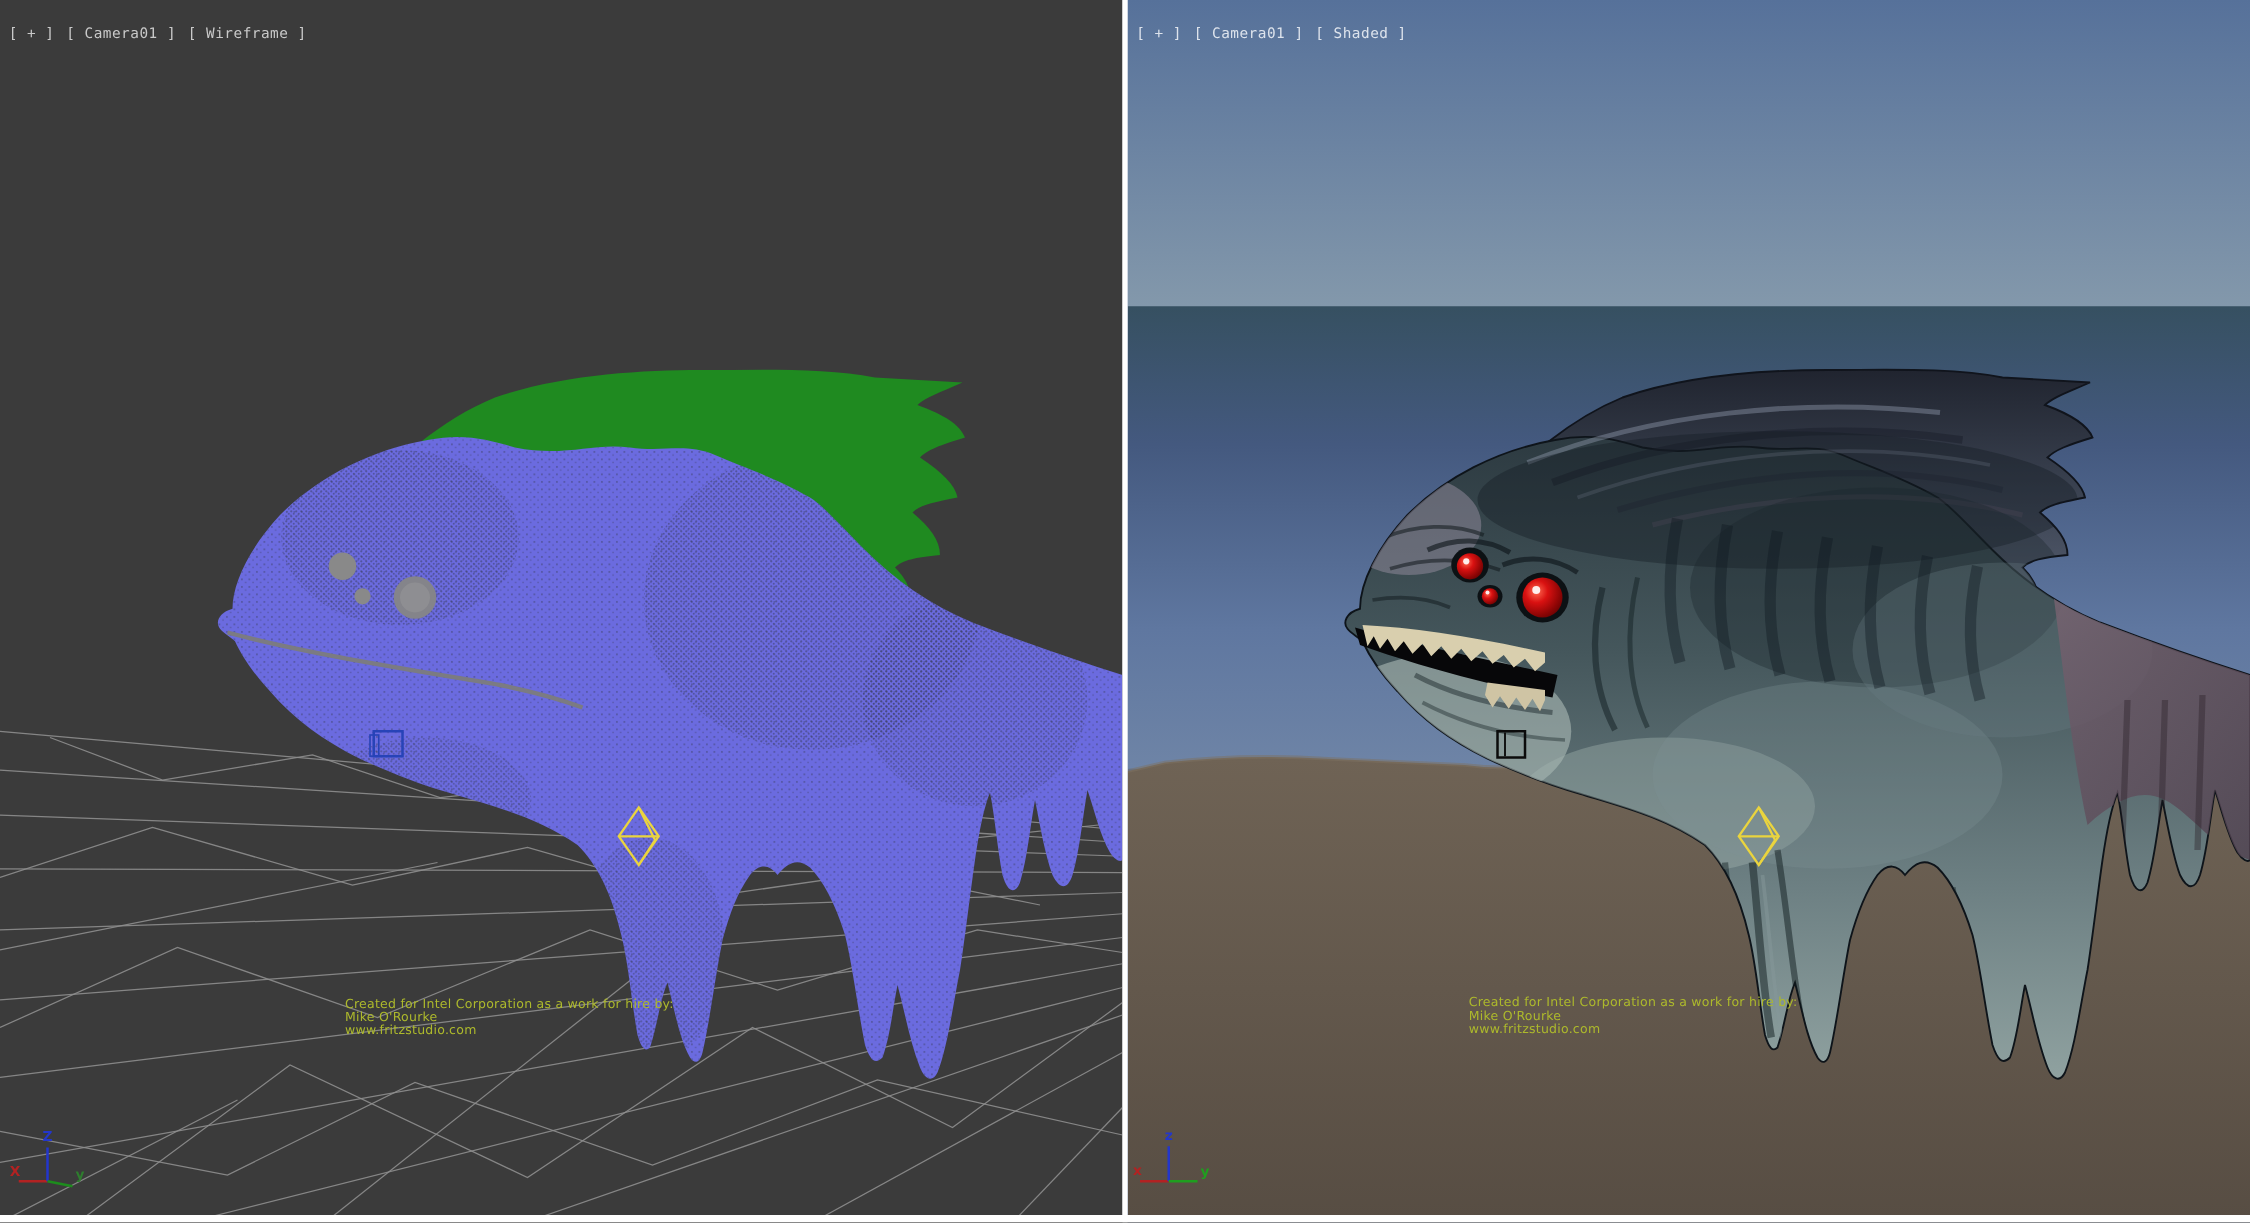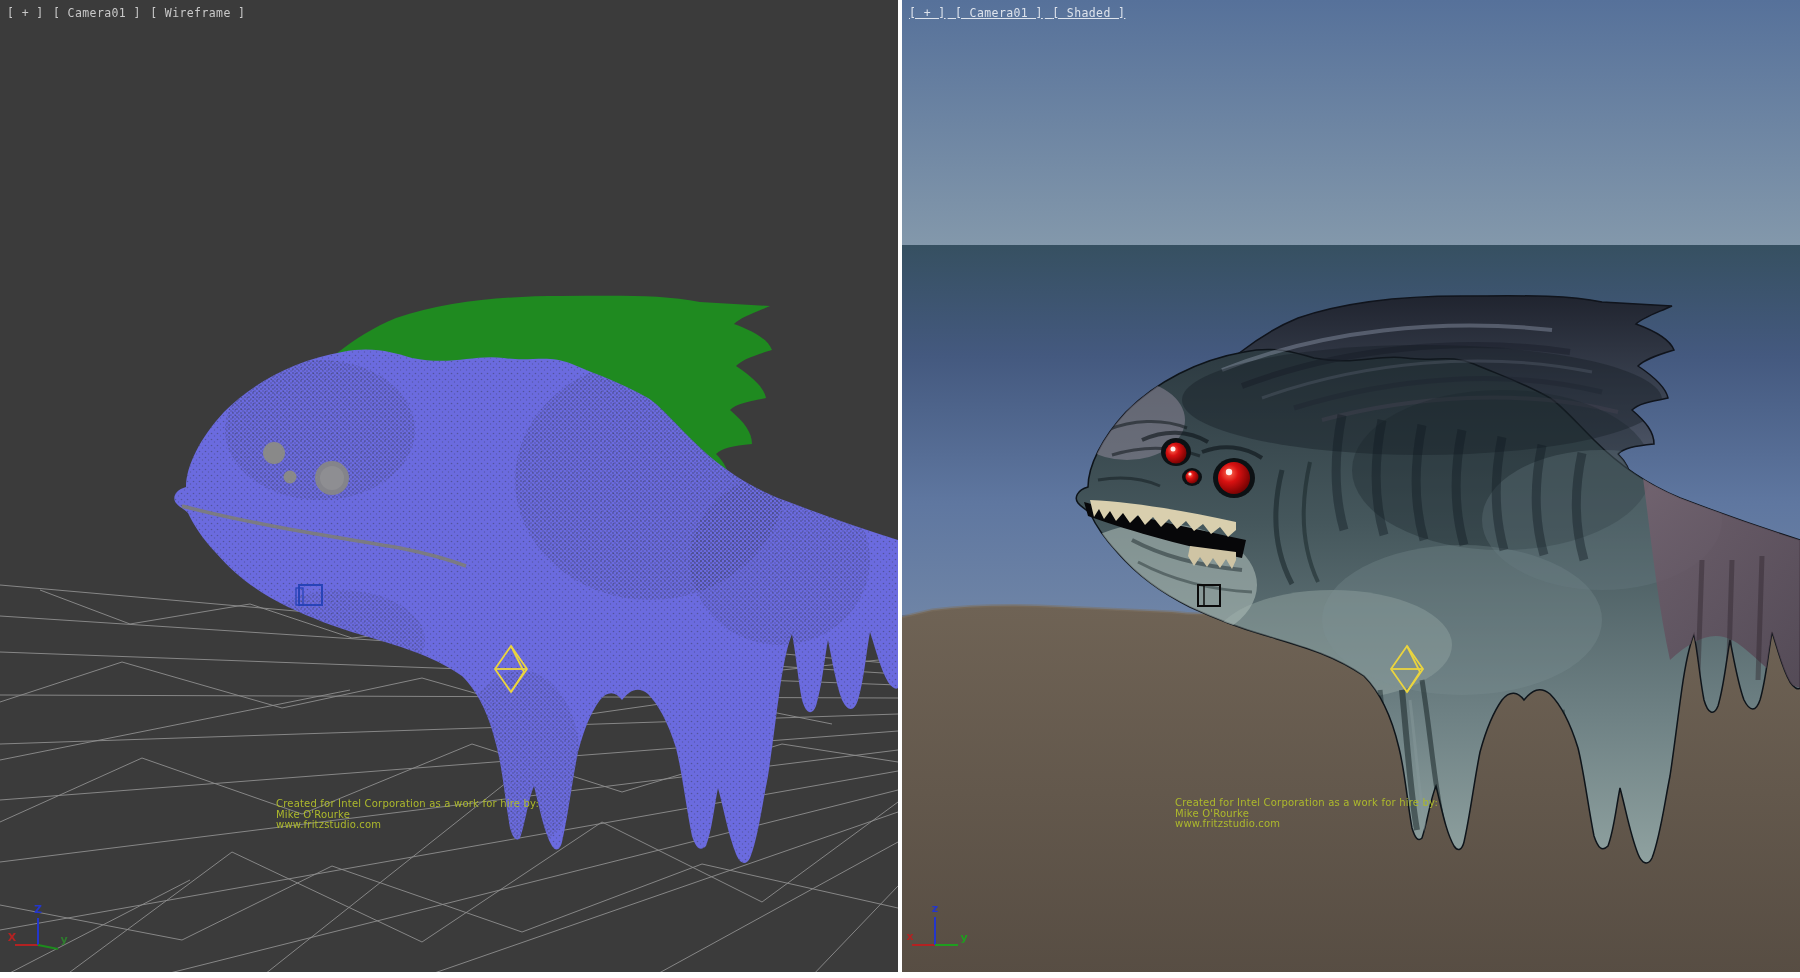--- a/index.html
+++ b/index.html
@@ -3,24 +3,24 @@
 <meta charset="utf-8">
 <style>
   html,body{margin:0;padding:0;background:#222;}
   .stage{position:relative;width:1800px;height:978px;overflow:hidden;background:#fff;
          font-family:"Liberation Sans",sans-serif;}
   .viewport{position:absolute;top:0;width:898px;height:978px;overflow:hidden;}
   .vp-left{left:0;background:#3b3b3b;}
   .vp-right{left:902px;background:#56719a;}
   .divider{position:absolute;left:898px;top:0;width:4px;height:978px;background:#ffffff;}
   .bottom-strip{position:absolute;left:0;top:972px;width:1800px;height:6px;background:#ffffff;}
-  .vp-label{position:absolute;left:7px;top:6px;font-size:11.5px;letter-spacing:.4px;
+  .vp-label{position:absolute;left:7px;top:19px;font-size:11.5px;letter-spacing:.4px;
             font-family:"DejaVu Sans Mono","Liberation Mono",monospace;white-space:nowrap;}
   .vp-left .vp-label{color:#c9c9c9;}
-  .vp-right .vp-label{color:#dde3ec;text-decoration:underline;}
+  .vp-right .vp-label{color:#dde3ec;}
   .vp-label span{margin-right:2px;cursor:pointer;}
   .watermark{position:absolute;font-family:"DejaVu Sans",sans-serif;font-weight:normal;
              font-size:10px;line-height:10.5px;color:#adb92c;letter-spacing:.2px;white-space:nowrap;}
   .vp-left .watermark{left:276px;top:799px;}
   .vp-right .watermark{left:273px;top:798px;}
   svg{position:absolute;left:0;top:0;display:block;}
   .gridline{stroke:#8e8e8e;stroke-width:1;fill:none;opacity:.9;}
   .wire-body{fill:#6b6bdf;}
   .wire-fin{fill:#1f8a20;}
   .axis-label{font-size:11px;font-weight:bold;font-family:"DejaVu Sans",sans-serif;}

